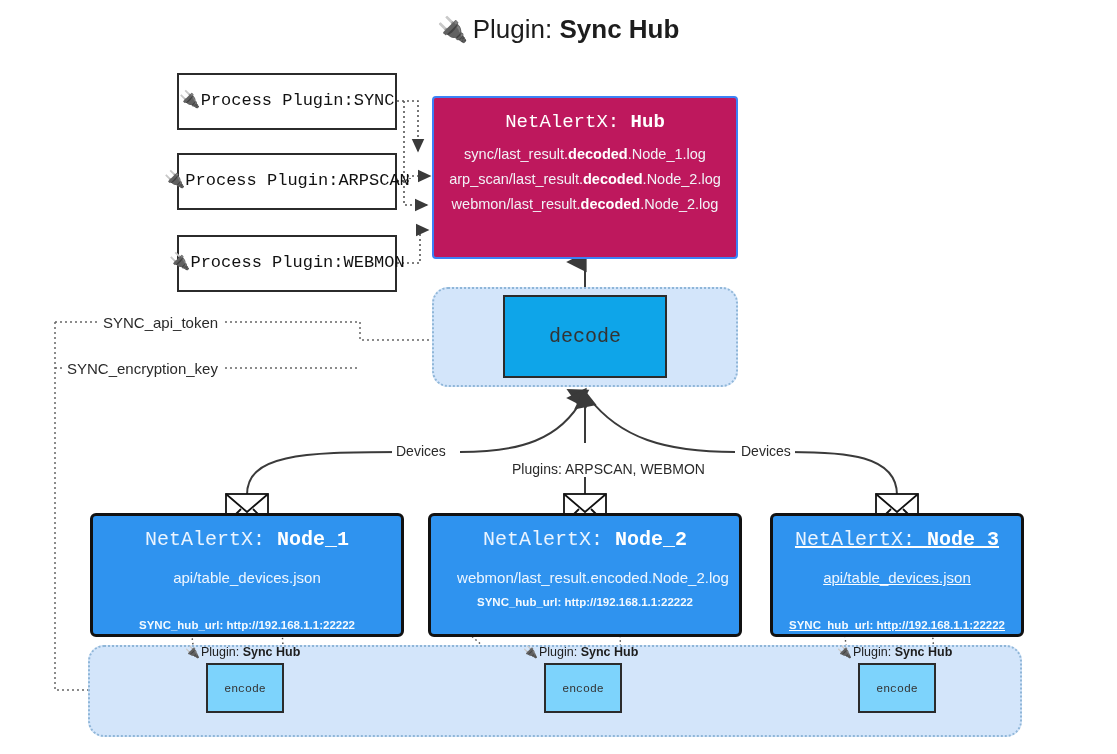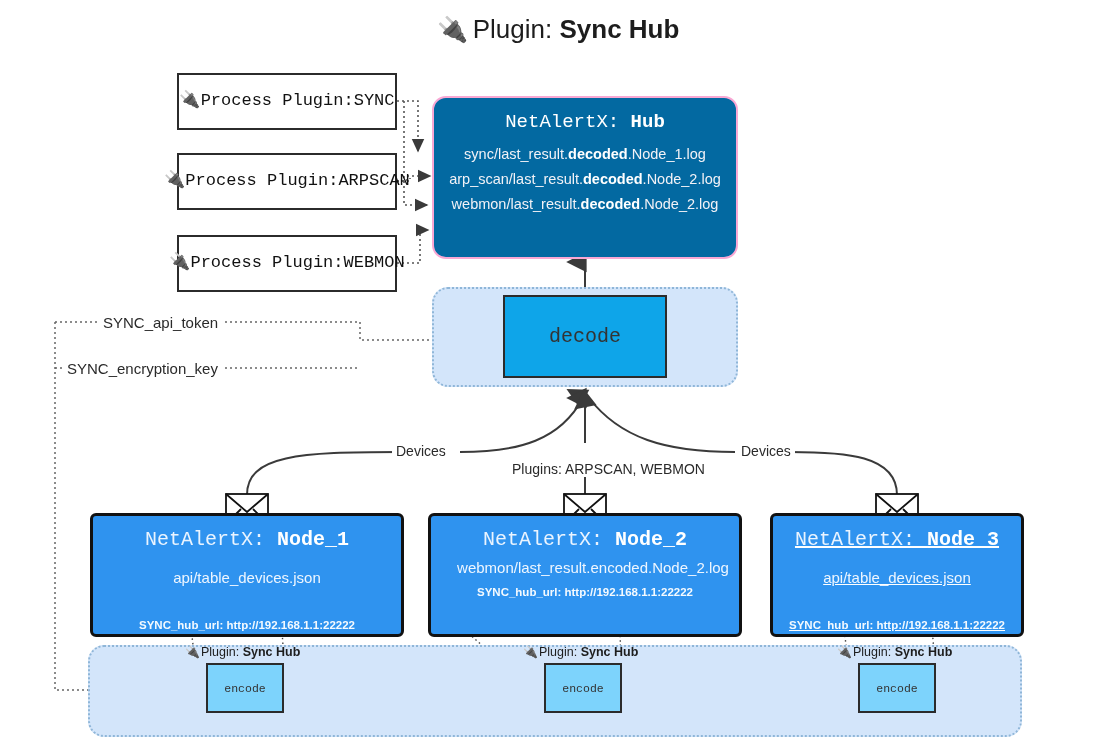--- a/index.html
+++ b/index.html
@@ -21,21 +21,21 @@
     font-family:"Liberation Mono","DejaVu Sans Mono",monospace;
     font-size:17px;line-height:1.35;color:#111;
     display:flex;flex-direction:row;align-items:center;justify-content:center;
     text-align:center;
   }
   .proc .l1{white-space:nowrap;}
   .proc .l2{white-space:nowrap;}
 
   
   #hub{
-    background:#0369a1;border:2px solid #f9a8d4;border-radius:14px;
+    background:#be185d;border:2px solid #3b82f6;border-radius:4px;
     color:#ffffff;overflow:hidden;
   }
   #hub .hub-title{
     font-family:"Liberation Mono","DejaVu Sans Mono",monospace;
     font-size:19px;text-align:center;margin-top:13px;white-space:nowrap;color:#fff;
   }
   #hub .hub-title b{font-weight:bold;}
   #hub .rows{margin-top:9px;}
   #hub .row{font-size:14.5px;line-height:1.72;text-align:center;white-space:nowrap;color:#f2f2f7;}
   #hub .row b{font-weight:bold;color:#ffffff;}
@@ -208,21 +208,21 @@
     </div>
     <div class="n-line" style="margin-top:18px;">api/table_devices.json</div>
     <div class="n-foot" style="margin-top:33px;">SYNC_hub_url: http://192.168.1.1:22222</div>
   </div>
 
   <div class="abs node" style="left:428px;top:513px;width:314px;height:124px;">
     <div class="n-title">
       <span>NetAlertX:</span>
       <b>Node_2</b>
     </div>
-    <div class="n-line" style="margin-top:8px;padding-left:16px;">webmon/last_result.encoded.Node_2.log</div>
+    <div class="n-line" style="margin-top:18px;padding-left:16px;">webmon/last_result.encoded.Node_2.log</div>
     <div class="n-foot" style="margin-top:10px;">SYNC_hub_url: http://192.168.1.1:22222</div>
   </div>
 
   <div class="abs node" style="left:770px;top:513px;width:254px;height:124px;text-decoration:underline;">
     <div class="n-title">
       <span>NetAlertX:</span>
       <b>Node_3</b>
     </div>
     <div class="n-line" style="margin-top:18px;">api/table_devices.json</div>
     <div class="n-foot" style="margin-top:33px;">SYNC_hub_url: http://192.168.1.1:22222</div>

